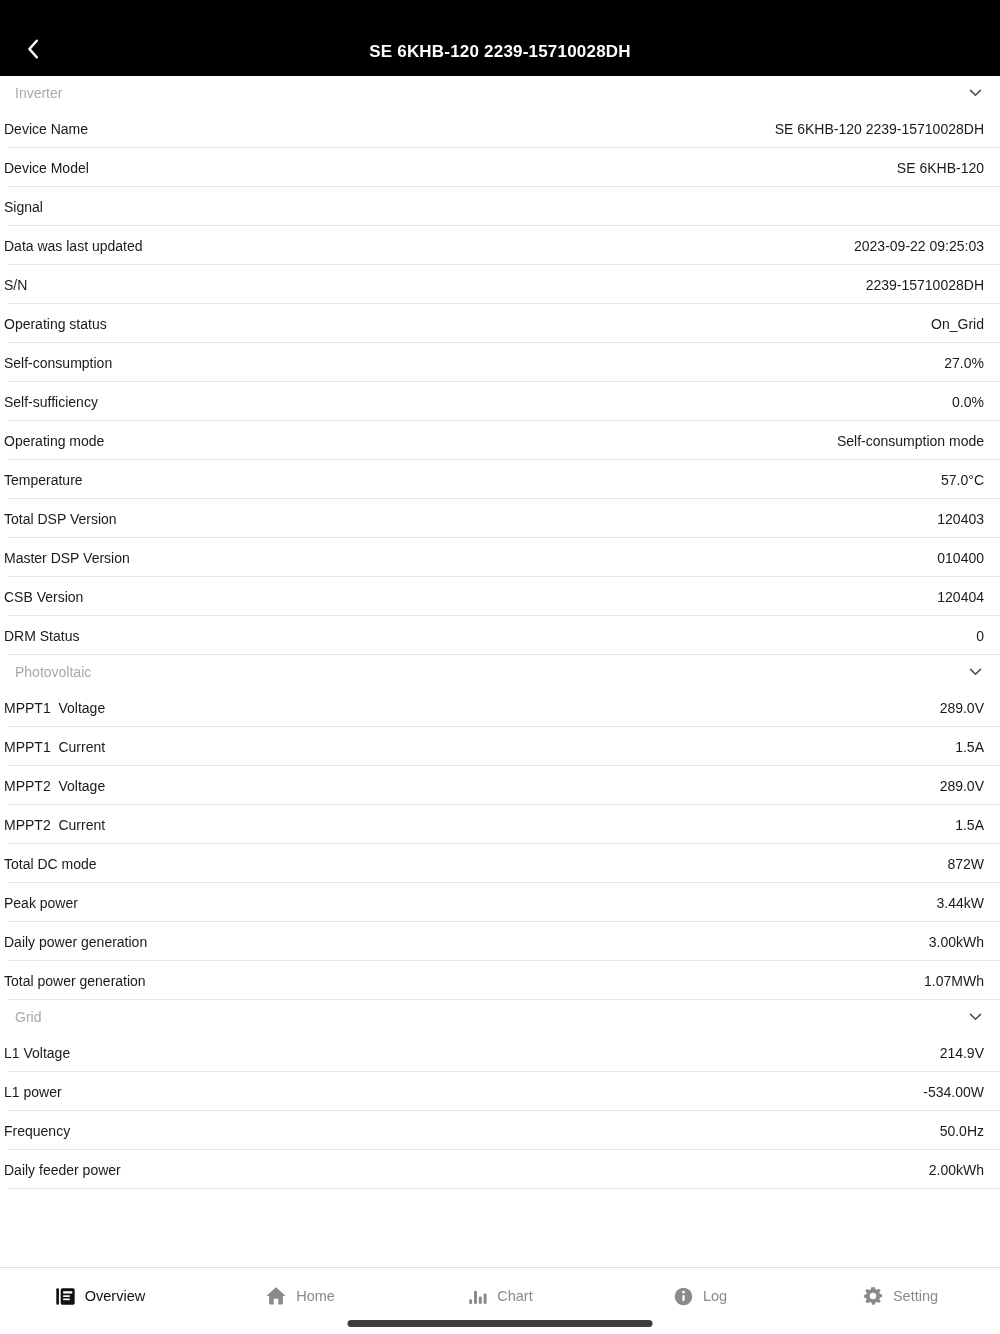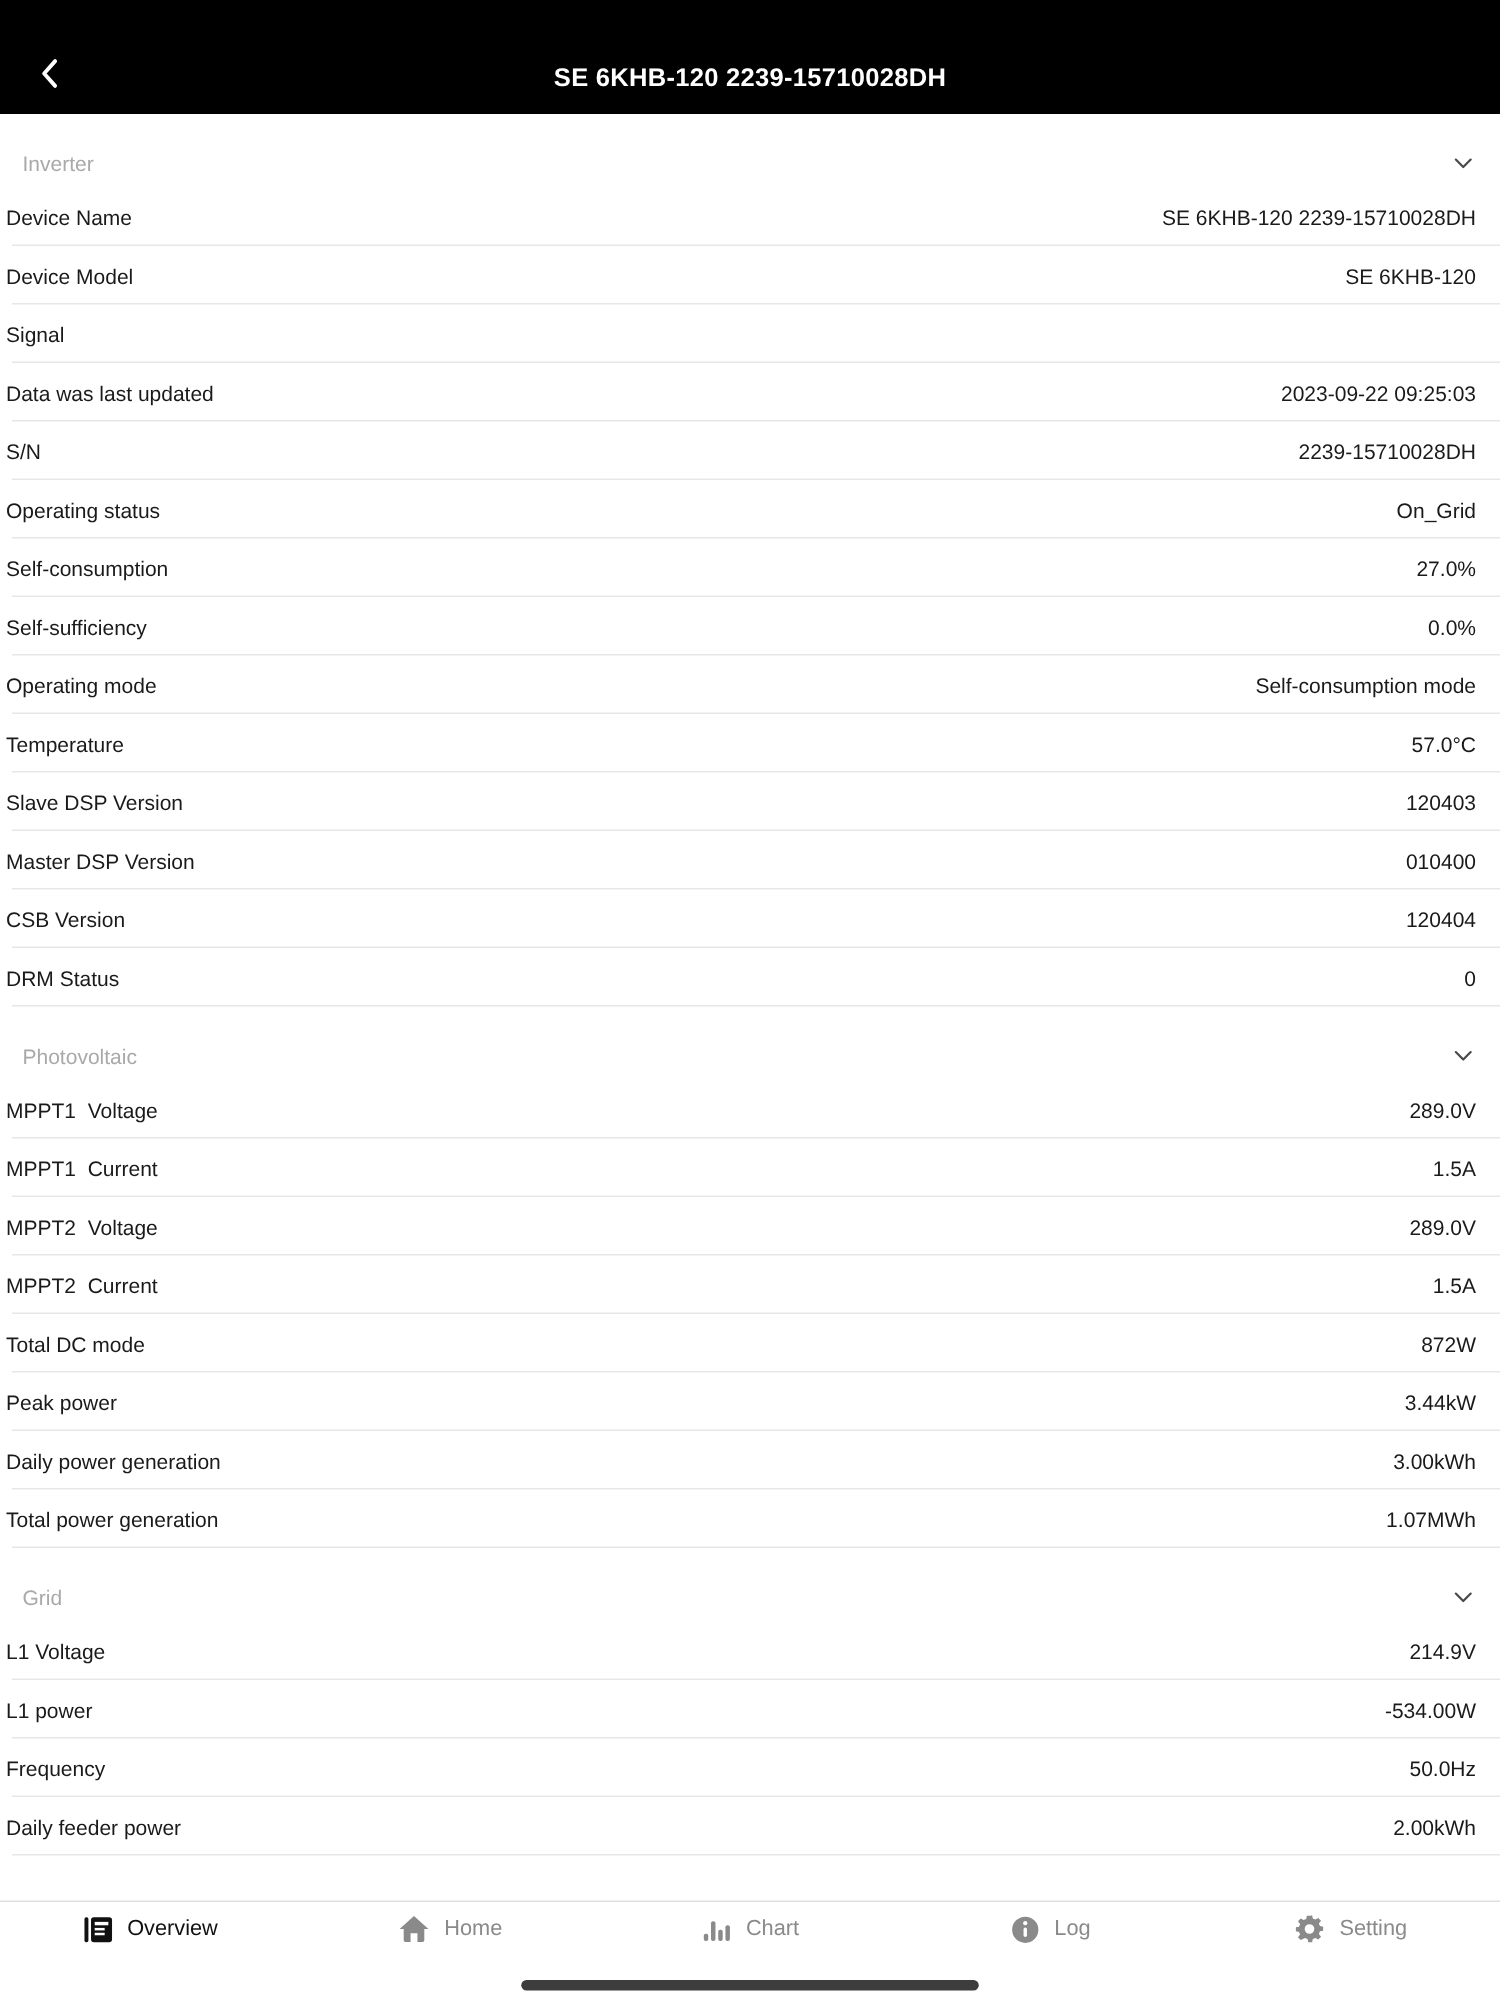--- a/index.html
+++ b/index.html
@@ -30,21 +30,20 @@
   .nav-title {
     color:#ffffff; font-size:17px; font-weight:bold; letter-spacing:.2px;
   }
 
   
   .list { width:100%; }
   .section-row {
     height:33px;
     display:flex; align-items:center; justify-content:space-between;
     padding:0 16px 0 15px;
-    margin-top:16px;
   }
   .section-label { color:#a9a9a9; font-size:14px; white-space:pre; }
   .section-chevron { display:flex; align-items:center; }
 
   .row {
     position:relative; height:39px;
     display:flex; align-items:center; justify-content:space-between;
     padding:0 16px 0 4px;
     font-size:14px;
   }
@@ -52,21 +51,21 @@
     content:""; position:absolute; left:8px; right:0; bottom:0;
     height:1px; background:#e7e7e7;
   }
   .row-label { color:#1a1a1a; white-space:pre; }
   .row-value { color:#1a1a1a; white-space:pre; text-align:right; }
 
   
   .tabbar {
     position:absolute; left:0; bottom:0; width:100%; height:67px;
     background:#ffffff; border-top:1px solid #e0e0e0;
-    display:flex; align-items:flex-start; 
+    display:flex; align-items:flex-start; padding-top:10px;
   }
   .tab {
     flex:1; height:36px;
     display:flex; align-items:center; justify-content:center; gap:9px;
     background:none; border:none; cursor:pointer;
     font-family:"Liberation Sans", sans-serif;
   }
   .tab .tab-label { font-size:14.5px; color:#8a8a8a; }
   .tab.active .tab-label { color:#111111; font-weight:400; }
   .tab-icon { display:flex; align-items:center; }
@@ -135,21 +134,21 @@
   </div>
     <div class="row">
     <span class="row-label">Operating mode</span>
     <span class="row-value">Self-consumption mode</span>
   </div>
     <div class="row">
     <span class="row-label">Temperature</span>
     <span class="row-value">57.0°C</span>
   </div>
     <div class="row">
-    <span class="row-label">Slave DSP Version</span>
+    <span class="row-label">Total DSP Version</span>
     <span class="row-value">120403</span>
   </div>
     <div class="row">
     <span class="row-label">Master DSP Version</span>
     <span class="row-value">010400</span>
   </div>
     <div class="row">
     <span class="row-label">CSB Version</span>
     <span class="row-value">120404</span>
   </div>

